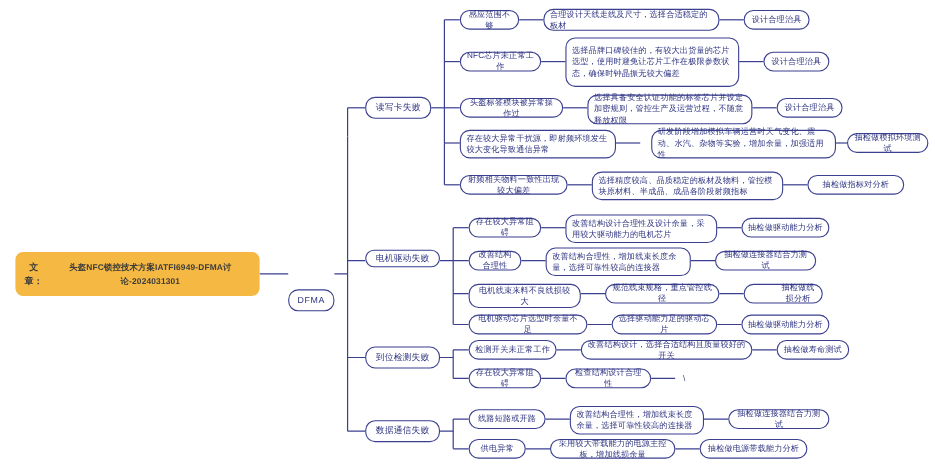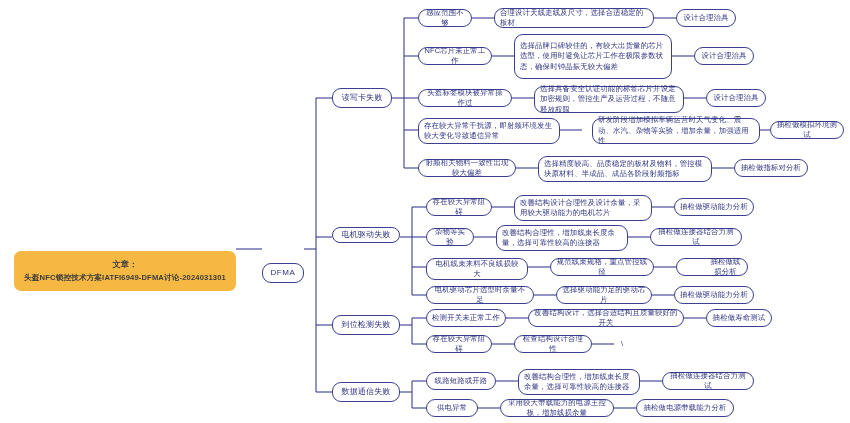--- a/index.html
+++ b/index.html
@@ -149,21 +149,21 @@
       <path d="M412,408 L426,408"></path>
 
       <path d="M496,381 L518,381"></path>
       <path d="M478,408 L500,408"></path>
 
       <path d="M640,381 L662,381"></path>
       <path d="M614,408 L636,408"></path>
     </g>
   </svg>
 
-  <div class="node root" style="left:14px; top:229px; width:222px; height:40px; flex-direction:column;margin-top:22px;">
+  <div class="node root" style="left:14px; top:229px; width:222px; height:40px; ">
     <span>文章：</span>
     <span style="font-size:7.6px;">头盔NFC锁控技术方案IATFI6949-DFMA讨论-2024031301</span>
   </div>
 
   <div class="node hub" style="left:262px; top:239px; width:42px; height:20px;margin-top:24px;">DFMA</div>
 
   <div class="node lvl2" style="left:332px; top:88px; width:60px; height:20px;">读写卡失败</div>
 
   <div class="node" style="left:418px; top:9px; width:54px; height:18px;">感应范围不够</div>
   <div class="node wrap" style="left:494px; top:8px; width:160px; height:20px;">合理设计天线走线及尺寸，选择合适稳定的板材</div>
@@ -176,29 +176,29 @@
   <div class="node" style="left:418px; top:89px; width:94px; height:18px;">头盔标签模块被异常操作过</div>
   <div class="node wrap" style="left:534px; top:86px; width:150px; height:27px;">选择具备安全认证功能的标签芯片并设定加密规则，管控生产及运营过程，不随意释放权限</div>
   <div class="node" style="left:706px; top:89px; width:60px; height:18px;">设计合理治具</div>
 
   <div class="node wrap" style="left:418px; top:118px; width:142px; height:26px;">存在较大异常干扰源，即射频环境发生较大变化导致通信异常</div>
   <div class="node wrap" style="left:592px; top:118px; width:168px; height:26px;">研发阶段增加模拟车辆运营时天气变化、震动、水汽、杂物等实验，增加余量，加强适用性</div>
   <div class="node" style="left:770px; top:121px; width:74px; height:18px;text-align:center;">抽检做模拟环境测试</div>
 
   <div class="node" style="left:418px; top:159px; width:98px; height:18px;">射频相关物料一致性出现较大偏差</div>
   <div class="node wrap" style="left:538px; top:156px; width:174px; height:26px;">选择精度较高、品质稳定的板材及物料，管控模块原材料、半成品、成品各阶段射频指标</div>
-  <div class="node" style="left:734px; top:159px; width:74px; height:18px;">抽检做指标对分析</div>
+  <div class="node" style="left:734px; top:159px; width:88px; height:18px;">抽检做指标对分析</div>
 
   <div class="node lvl2" style="left:332px; top:227px; width:68px; height:16px;">电机驱动失败</div>
 
   <div class="node" style="left:426px; top:198px; width:66px; height:18px;">存在较大异常阻碍</div>
   <div class="node wrap" style="left:514px; top:195px; width:138px; height:26px;">改善结构设计合理性及设计余量，采用较大驱动能力的电机芯片</div>
   <div class="node" style="left:674px; top:198px; width:80px; height:18px;">抽检做驱动能力分析</div>
 
-  <div class="node" style="left:426px; top:228px; width:48px; height:18px;">杂物等实验</div>
+  <div class="node" style="left:426px; top:228px; width:48px; height:18px;">改善结构合理性</div>
   <div class="node wrap" style="left:496px; top:225px; width:132px; height:26px;">改善结构合理性，增加线束长度余量，选择可靠性较高的连接器</div>
   <div class="node" style="left:650px; top:228px; width:92px; height:18px;">抽检做连接器结合力测试</div>
 
   <div class="node" style="left:426px; top:258px; width:102px; height:22px;">电机线束来料不良线损较大</div>
   <div class="node" style="left:550px; top:258px; width:104px; height:18px;">规范线束规格，重点管控线径</div>
   <div class="node" style="left:676px; top:258px; width:72px; height:18px;padding-left:32px;">抽检做线损分析</div>
 
   <div class="node" style="left:426px; top:286px; width:108px; height:18px;">电机驱动芯片选型时余量不足</div>
   <div class="node" style="left:556px; top:286px; width:96px; height:18px;">选择驱动能力足的驱动芯片</div>
   <div class="node" style="left:674px; top:286px; width:80px; height:18px;">抽检做驱动能力分析</div>

